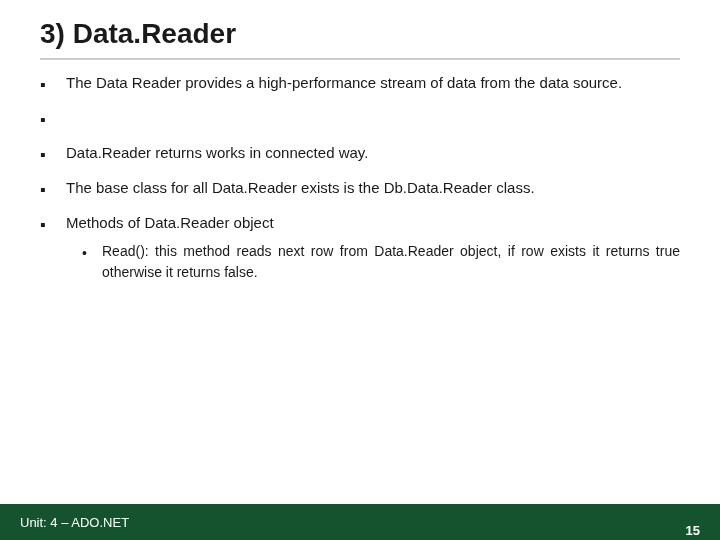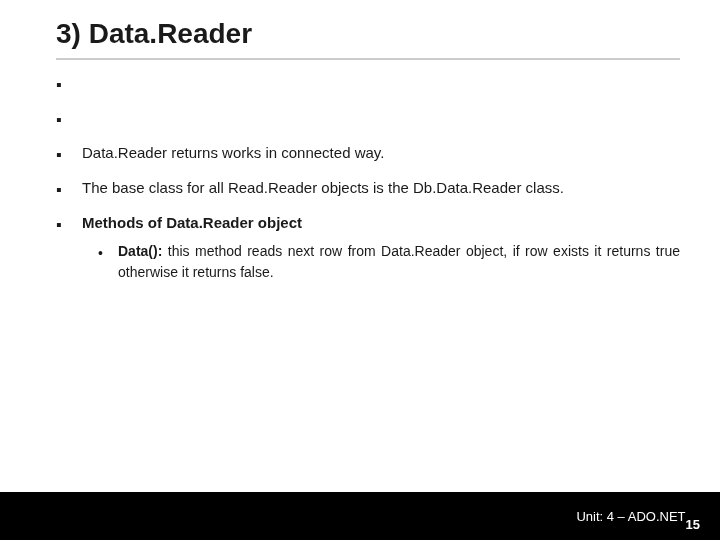--- a/index.html
+++ b/index.html
@@ -20,21 +20,20 @@
       width: 720px;
       height: 540px;
       display: flex;
       flex-direction: column;
       position: relative;
     }
 
     .main-content {
       flex: 1;
       padding: 18px 40px 22px 40px;
-      margin-left: 16px;
     }
 
     .slide-title {
       font-size: 28px;
       font-weight: bold;
       color: #1a1a1a;
       margin-bottom: 12px;
       padding-bottom: 8px;
       border-bottom: 2px solid #cccccc;
     }
@@ -88,30 +87,30 @@
       min-width: 14px;
       margin-right: 6px;
       margin-top: 2px;
     }
 
     .sub-bullet-list > li .sub-bullet-text {
       flex: 1;
     }
 
     .bold {
-      font-weight: bold;
+      font-weight: normal;
     }
 
     .footer {
       display: flex;
-      justify-content: flex-end;
+      justify-content: space-between;
       align-items: center;
-      background: #000000;
+      background: #14532d;
       color: #ffffff;
-      padding: 24px 20px;
+      padding: 12px 20px;
       font-size: 13px;
       height: 36px;
     }
 
     .footer-left {
       font-weight: normal;
     }
 
     .footer-center {
       font-weight: bold;
@@ -126,45 +125,46 @@
 <body>
 
 <div class="slide-container">
   <div class="main-content">
     <div class="slide-title">3) Data.Reader</div>
 
     <ul class="bullet-list">
 
       <li>
         <span class="bullet-icon">▪</span>
+        <span class="bullet-text">The Data Reader provides a high-performance stream of data from the data source.</span>
       </li>
 
       <li>
         <span class="bullet-icon">▪</span>
       </li>
 
       <li>
         <span class="bullet-icon">▪</span>
         <span class="bullet-text">Data.Reader returns works in connected way.</span>
       </li>
 
       <li>
         <span class="bullet-icon">▪</span>
-        <span class="bullet-text">The base class for all Read.Reader objects is the Db.Data.Reader class.</span>
+        <span class="bullet-text">The base class for all Data.Reader exists is the Db.Data.Reader class.</span>
       </li>
 
       <li class="bold-item">
         <span class="bullet-icon">▪</span>
         <span class="bullet-text">
           <span class="bold">Methods of Data.Reader object</span>
           <ul class="sub-bullet-list">
             <li>
               <span class="sub-bullet-icon">•</span>
               <span class="sub-bullet-text">
-                <span class="bold">Data():</span><span> this method reads next row from Data.Reader object, if row exists it returns true otherwise it returns false.</span>
+                <span class="bold">Read():</span><span> this method reads next row from Data.Reader object, if row exists it returns true otherwise it returns false.</span>
               </span>
             </li>
           </ul>
         </span>
       </li>
 
     </ul>
   </div>
 
   <div class="footer">

